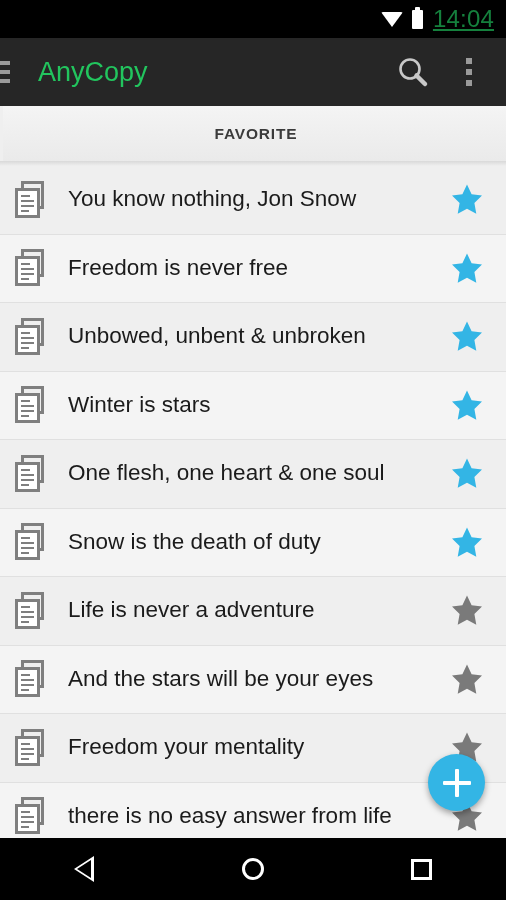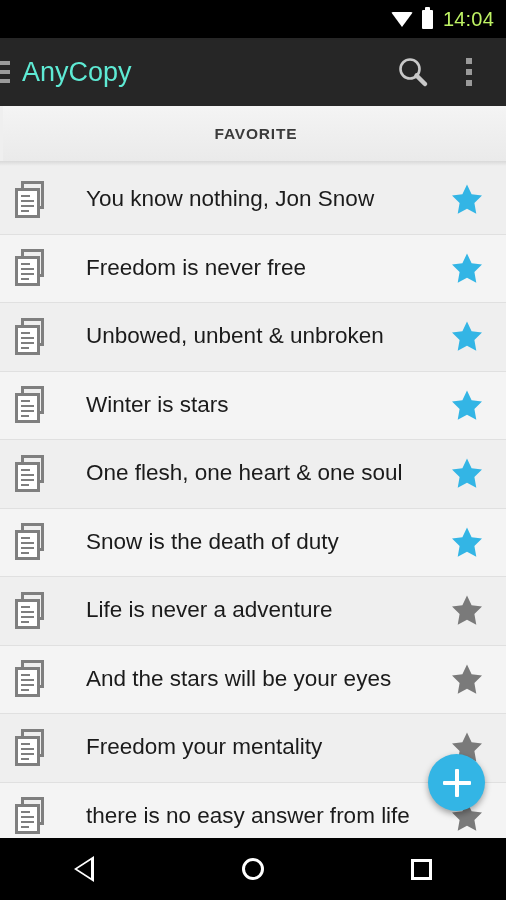--- a/index.html
+++ b/index.html
@@ -53,25 +53,26 @@
   }
   .battery-glyph:before {
     content: "";
     position: absolute;
     top: -3px; left: 3px;
     width: 5px; height: 3px;
     background: #ffffff;
     border-radius: 1px 1px 0 0;
   }
   #status-time {
-    color: #bef264;
-    font-size: 20px;
+    color: #15803d;
+    font-size: 24px;
     letter-spacing: 0.2px;
     margin-left: 10px;
     line-height: 1;
+    text-decoration: underline;
   }
 
   
   #action-bar {
     position: absolute;
     left: 0; top: 38px;
     width: 506px; height: 68px;
     background: #262626;
     display: flex;
     align-items: center;
@@ -84,23 +85,23 @@
     gap: 5px;
     margin-left: -12px;
     flex: 0 0 auto;
   }
   #drawer-button span {
     display: block;
     width: 22px; height: 4px;
     background: #9a9a9a;
   }
   #app-title {
-    color: #5eead4;
+    color: #22c55e;
     font-size: 27px;
-    margin-left: 12px;
+    margin-left: 28px;
     line-height: 1;
     white-space: nowrap;
     flex: 1 1 auto;
   }
   #search-button {
     width: 56px; height: 68px;
     display: flex;
     align-items: center;
     justify-content: center;
     flex: 0 0 auto;
@@ -176,21 +177,20 @@
   }
   .list-item {
     position: relative;
     height: 68.5px;
     display: flex;
     align-items: center;
     box-sizing: border-box;
     padding: 0 8px 0 14px;
     border-bottom: 1px solid #e0e0e0;
     background: #efefef;
-    gap: 18px;
   }
   .list-item:nth-child(even) { background: #f4f4f4; }
 
   .copy-icon {
     position: relative;
     width: 38px; height: 40px;
     flex: 0 0 auto;
     margin-right: 16px;
   }
   .copy-icon .back-doc {

